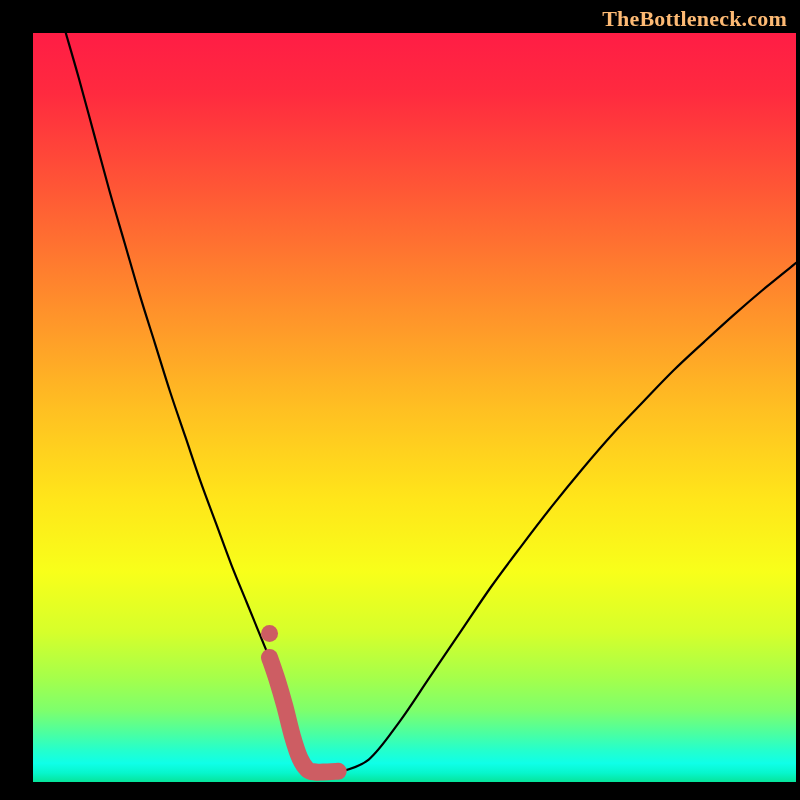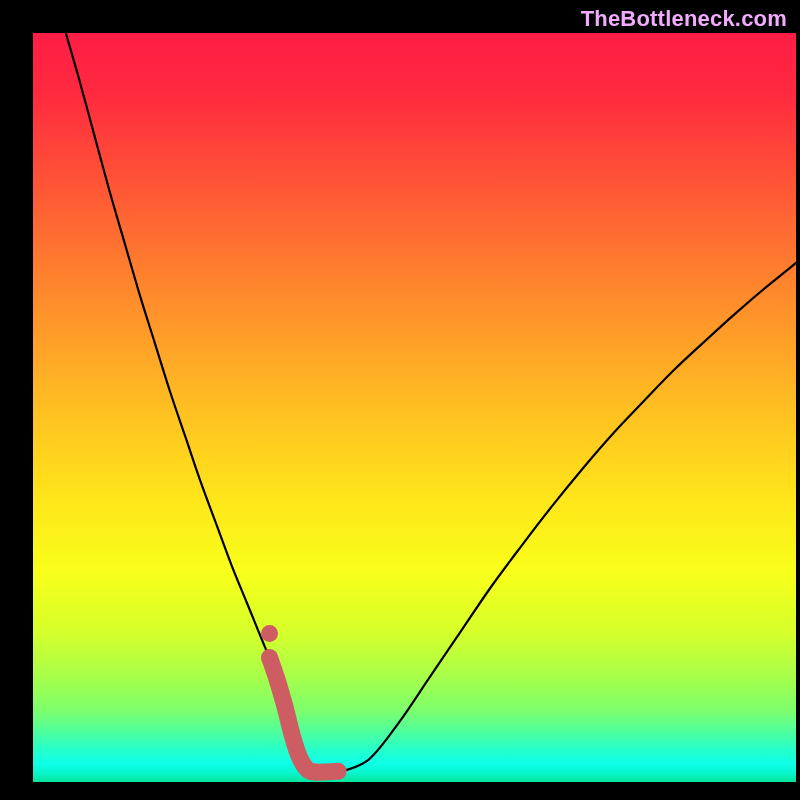--- a/index.html
+++ b/index.html
@@ -9,23 +9,23 @@
     height: 800px;
     background: #000000;
     overflow: hidden;
   }
   .frame {
     position: absolute;
     box-sizing: border-box;
   }
   .watermark {
     position: absolute;
-    font-family: Liberation Sans, sans-serif;
+    font-family: Liberation Serif, serif;
     font-weight: 600;
-    color: #f0abfc;
+    color: #fdba74;
     letter-spacing: 0.2px;
   }
   svg { display: block; }
 </style>
 </head>
 <body>
 
 <div class="frame">
   <svg id="chart-svg" width="800" height="800" viewBox="0 0 800 800">
     <defs>

